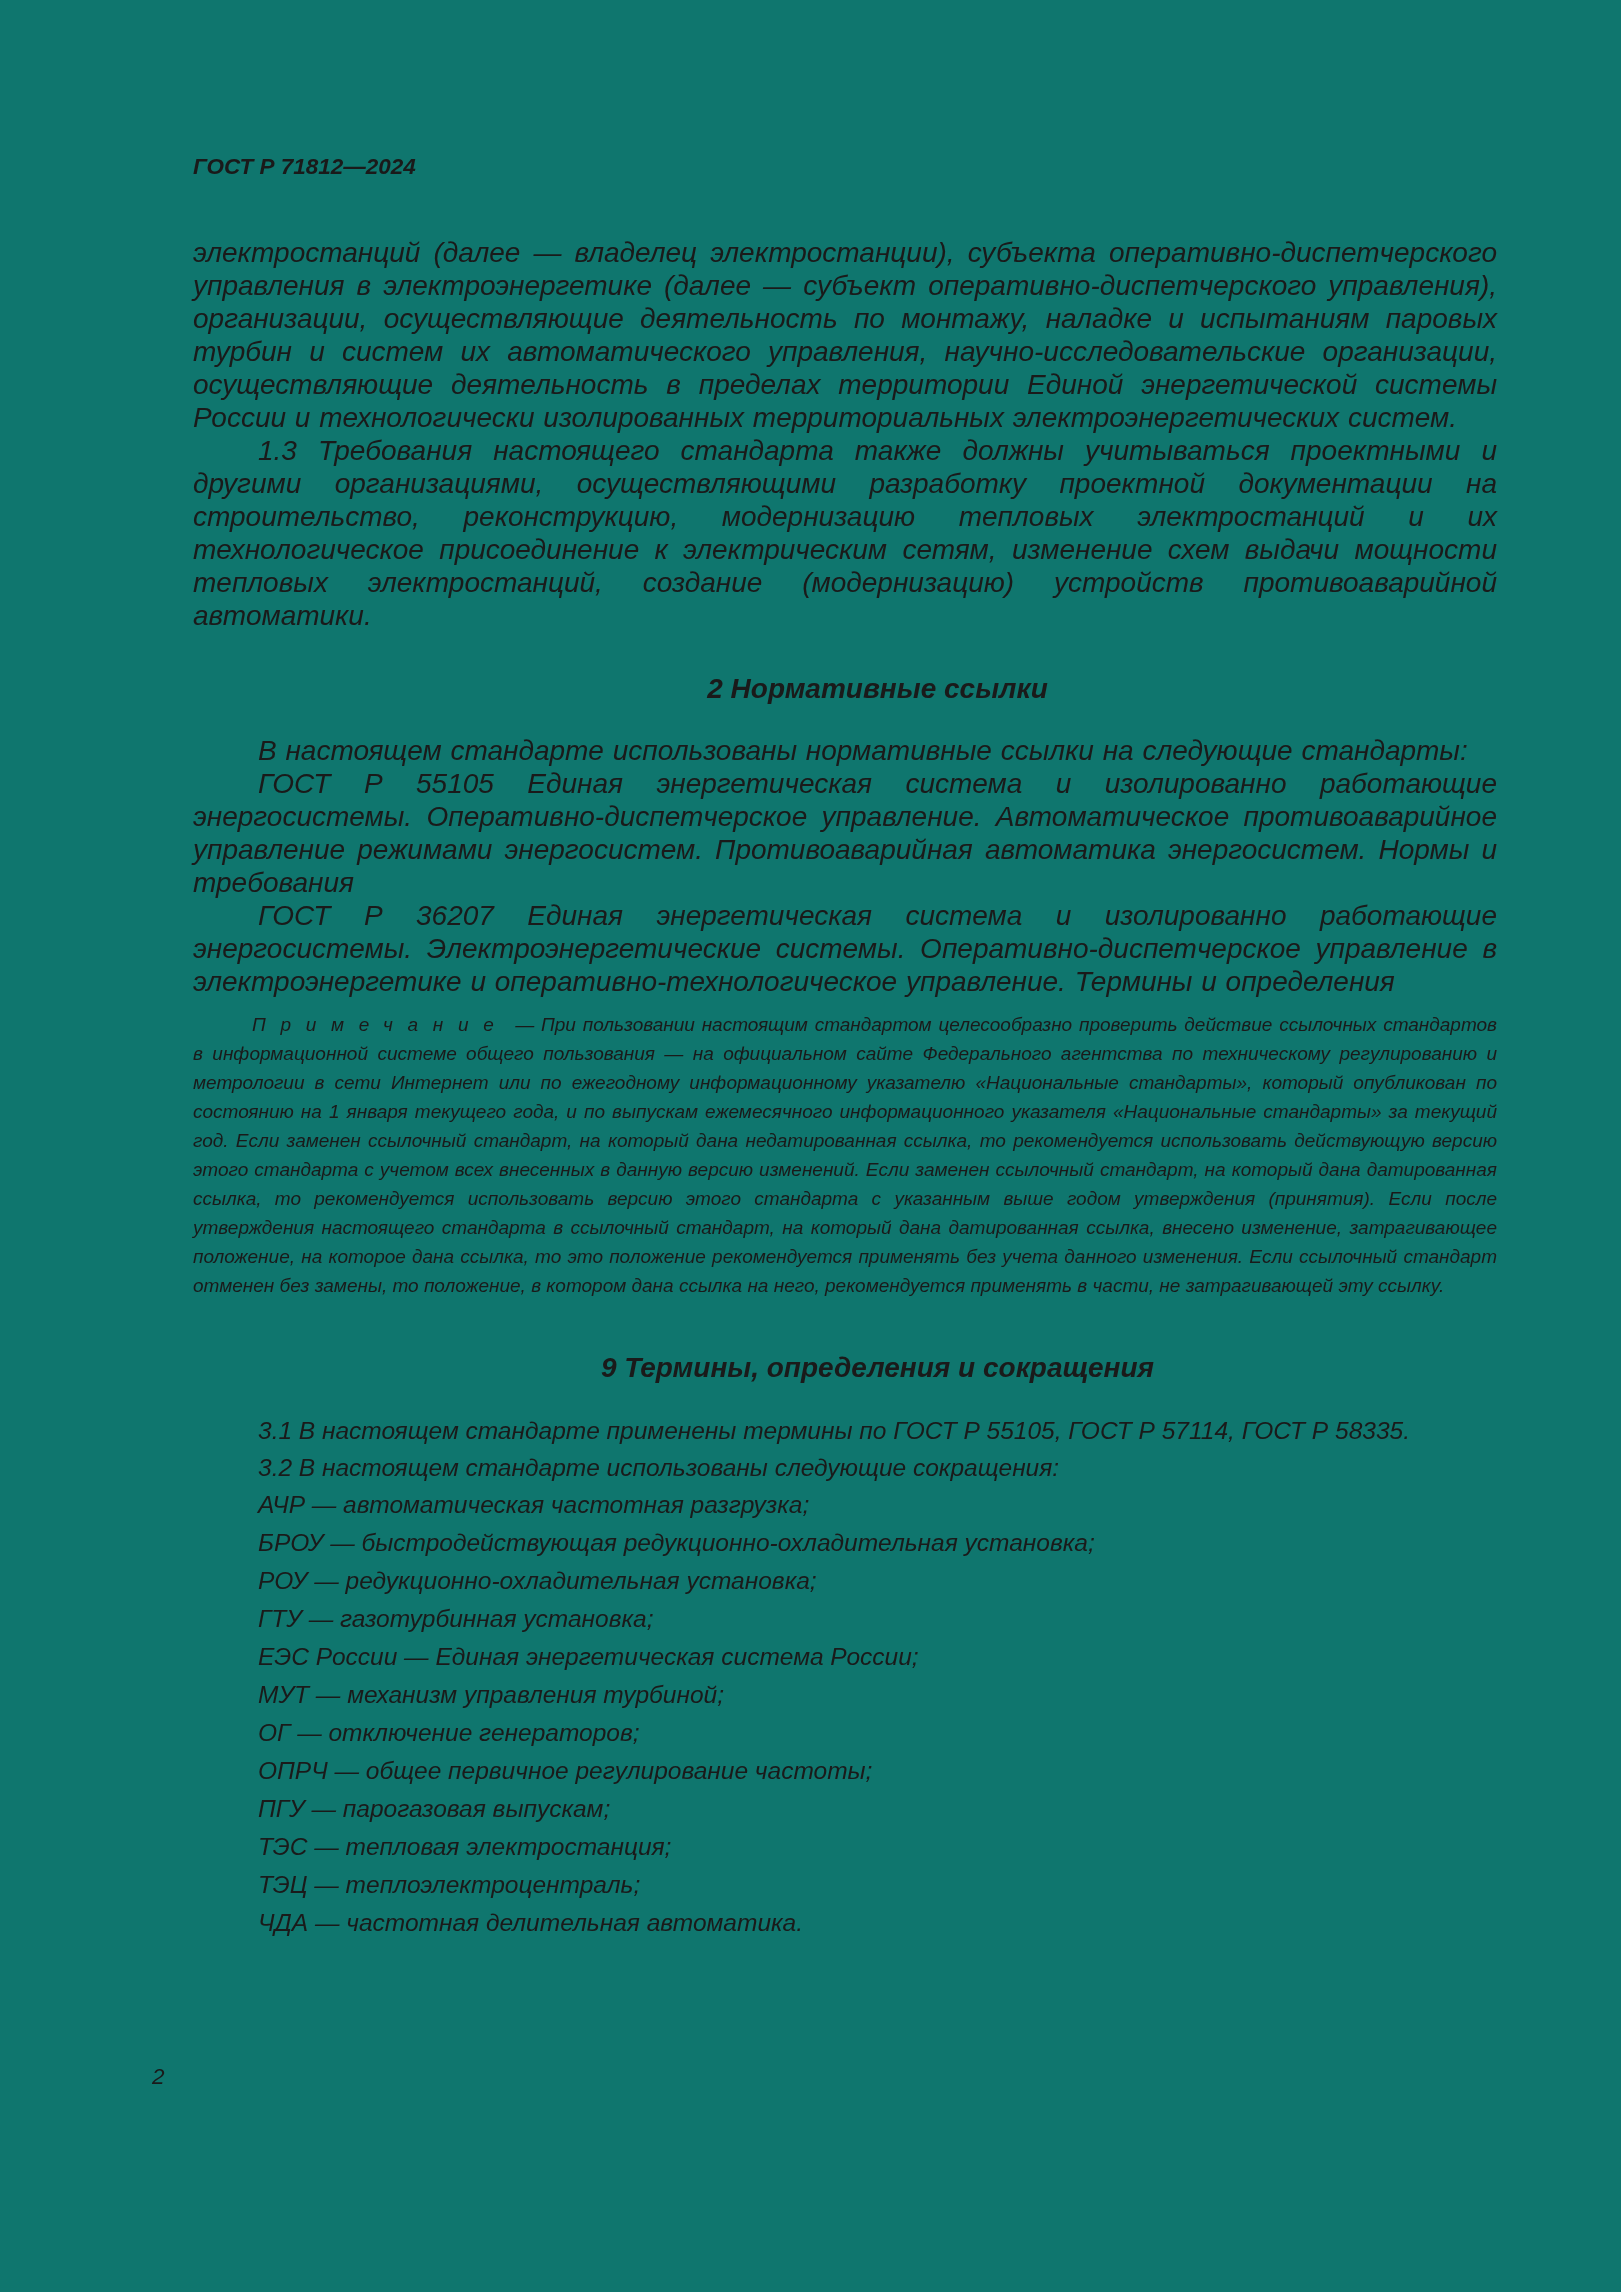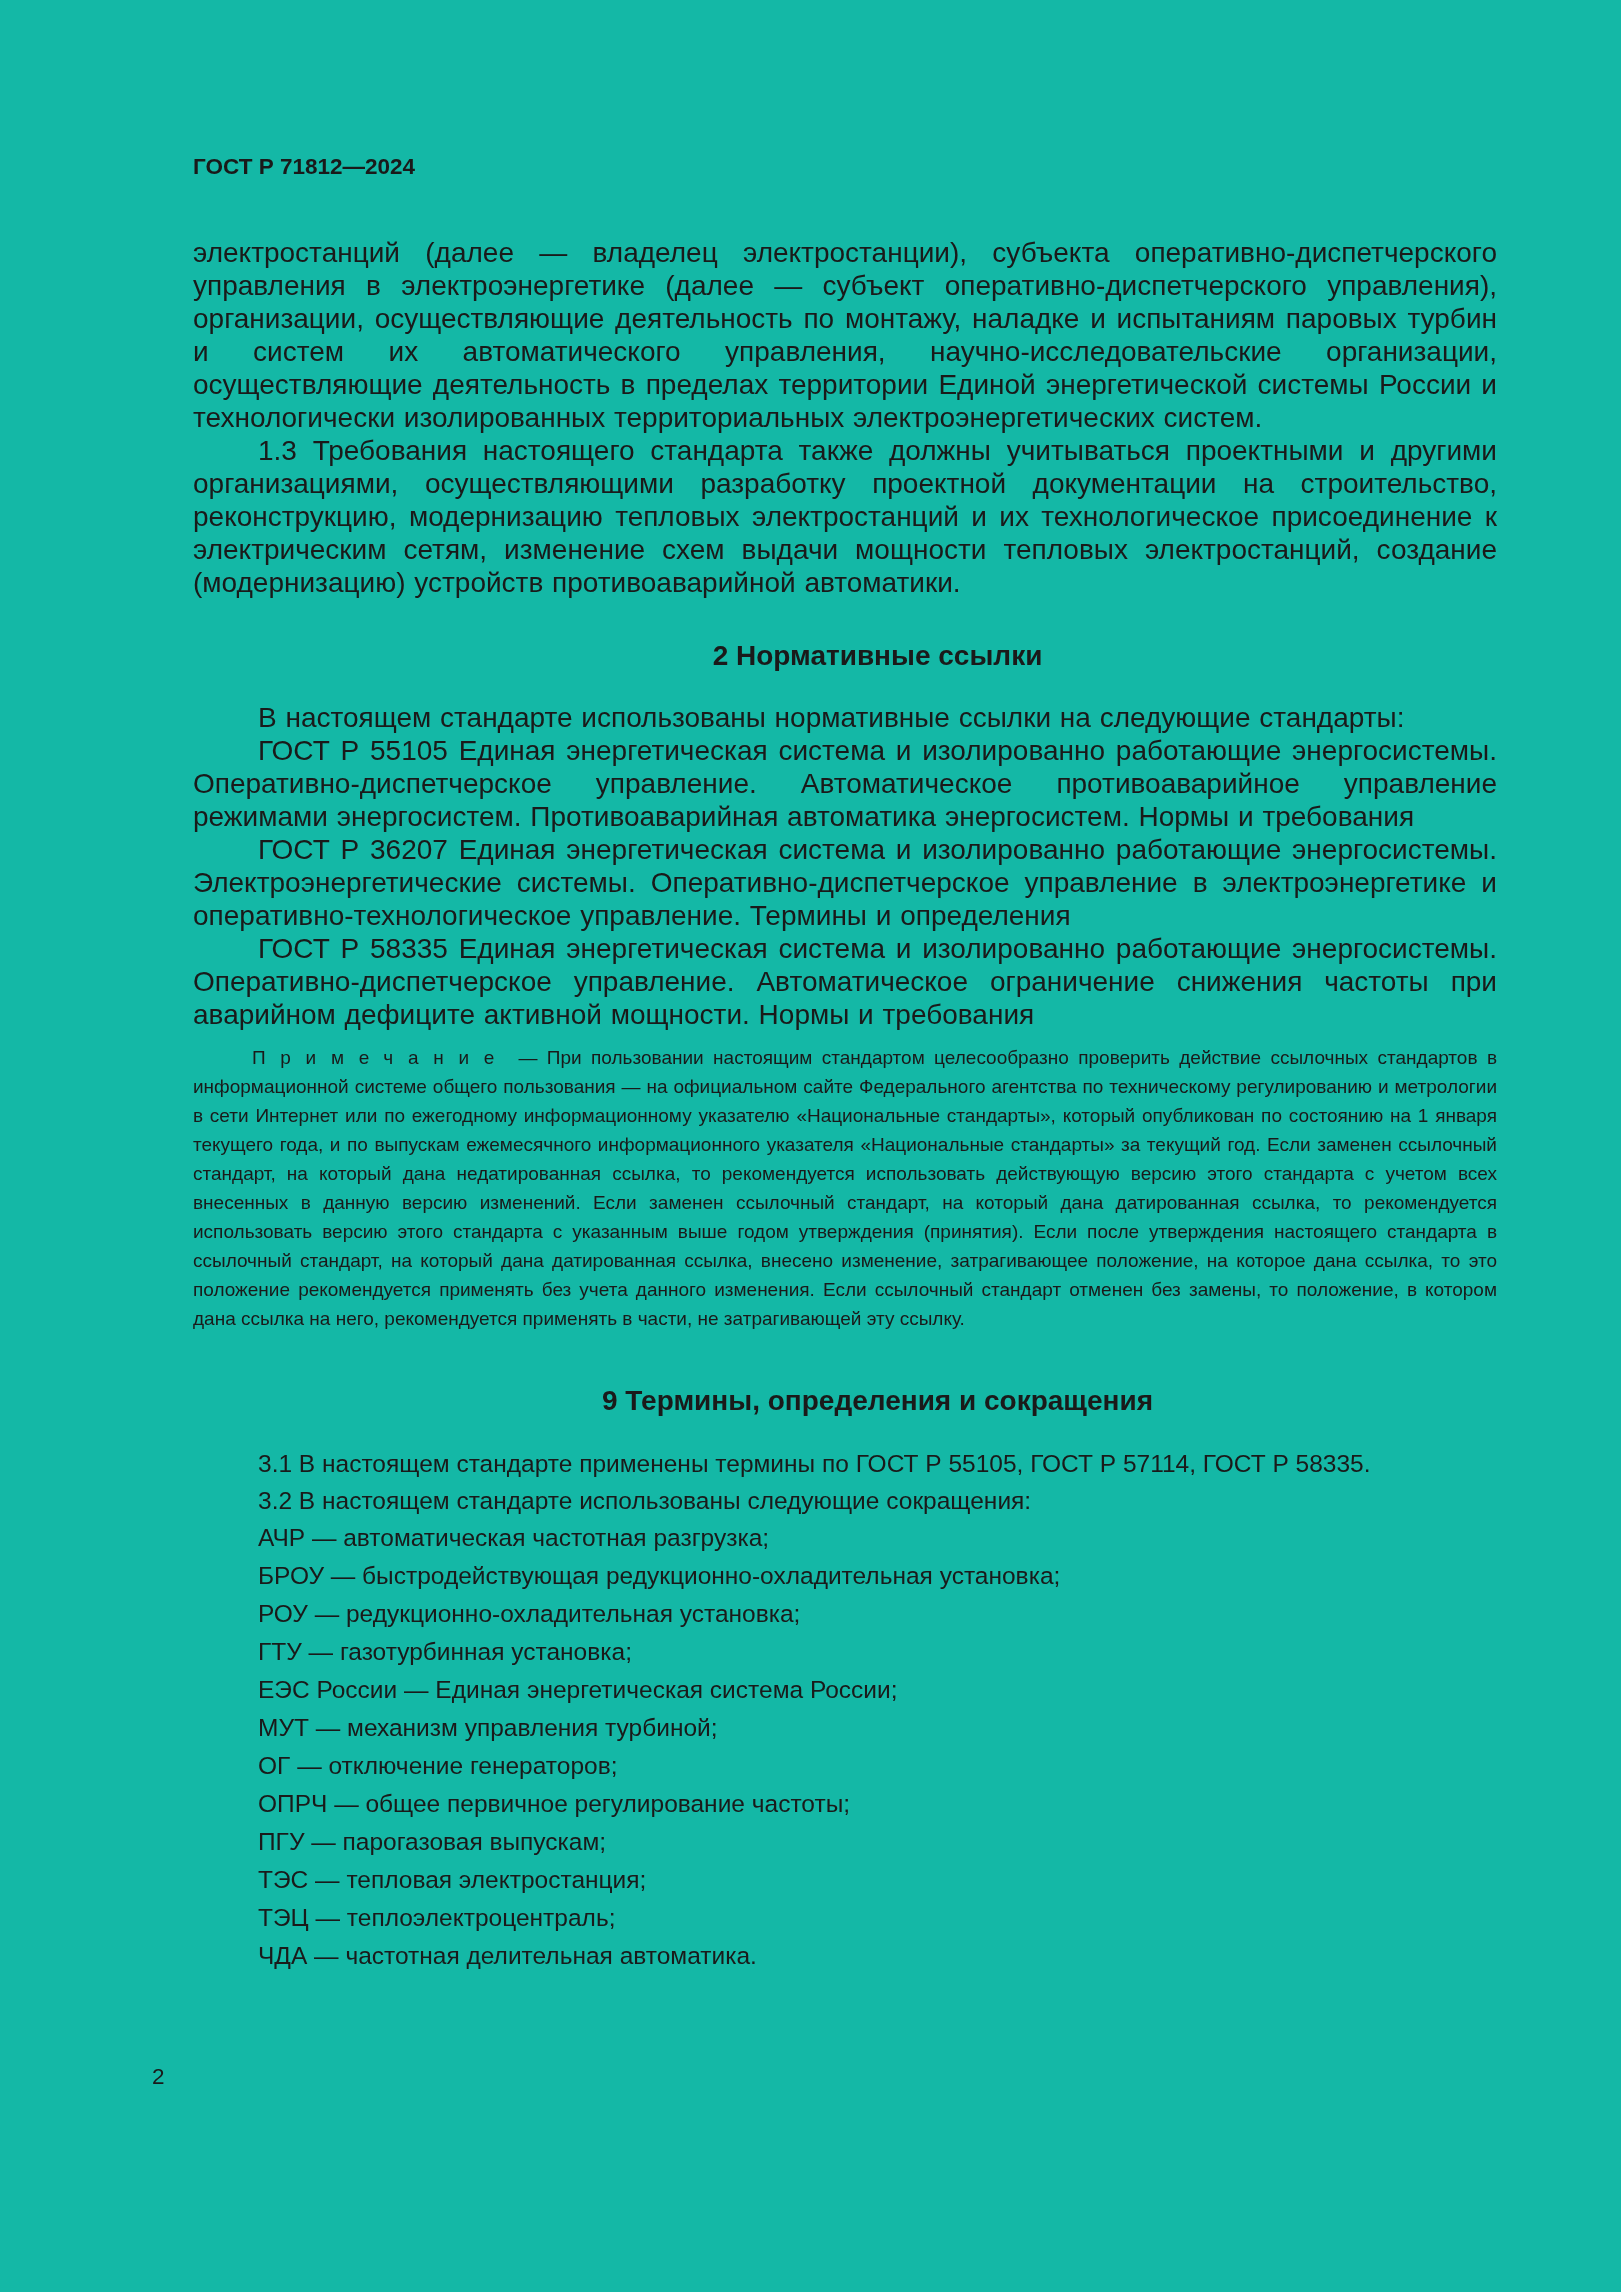--- a/index.html
+++ b/index.html
@@ -4,21 +4,21 @@
 <style>
   html, body { margin: 0; padding: 0; }
   body {
     width: 1621px; height: 2293px;
     background: #ffffff;
     font-family: "Liberation Sans", sans-serif;
     color: #1a1a1a;
     overflow: hidden;
     position: relative;
   }
-  .page { position: absolute; inset: 0; background: #14b8a6; }
+  .page { position: absolute; inset: 0; background: #0f766e; font-style: italic; }
   .content { position: absolute; left: 193px; top: 155px; width: 1304px; }
 
   .running-header { font-weight: bold; font-size: 22.5px; line-height: 23.5px; }
 
   p, .h { margin: 0; padding: 0; }
 
   .body-p {
     font-size: 28px; line-height: 33px;
     text-align: justify;
     hyphens: auto; -webkit-hyphens: auto;
@@ -68,21 +68,20 @@
     <p class="body-p indent">1.3 Требования настоящего стандарта также должны учитываться проектными и другими организациями, осуществляющими разработку проектной документации на строительство, реконструкцию, модернизацию тепловых электростанций и их технологическое присоединение к электрическим сетям, изменение схем выдачи мощности тепловых электростанций, создание (модернизацию) устройств противоаварийной автоматики.</p>
 
     <div class="h section-heading heading-2">2 Нормативные ссылки</div>
 
     <p class="body-p indent lead">В настоящем стандарте использованы нормативные ссылки на следующие стандарты:</p>
 
     <p class="body-p indent">ГОСТ Р 55105 Единая энергетическая система и изолированно работающие энергосистемы. Оперативно-диспетчерское управление. Автоматическое противоаварийное управление режимами энергосистем. Противоаварийная автоматика энергосистем. Нормы и требования</p>
 
     <p class="body-p indent">ГОСТ Р 36207 Единая энергетическая система и изолированно работающие энергосистемы. Электроэнергетические системы. Оперативно-диспетчерское управление в электроэнергетике и оперативно-технологическое управление. Термины и определения</p>
 
-    <p class="body-p indent">ГОСТ Р 58335 Единая энергетическая система и изолированно работающие энергосистемы. Оперативно-диспетчерское управление. Автоматическое ограничение снижения частоты при аварийном дефиците активной мощности. Нормы и требования</p>
 
     <p class="note"><span class="note-label">Примечание</span><span> — При пользовании настоящим стандартом целесообразно проверить действие ссылочных стандартов в информационной системе общего пользования — на официальном сайте Федерального агентства по техническому регулированию и метрологии в сети Интернет или по ежегодному информационному указателю «Национальные стандарты», который опубликован по состоянию на 1 января текущего года, и по выпускам ежемесячного информационного указателя «Национальные стандарты» за текущий год. Если заменен ссылочный стандарт, на который дана недатированная ссылка, то рекомендуется использовать действующую версию этого стандарта с учетом всех внесенных в данную версию изменений. Если заменен ссылочный стандарт, на который дана датированная ссылка, то рекомендуется использовать версию этого стандарта с указанным выше годом утверждения (принятия). Если после утверждения настоящего стандарта в ссылочный стандарт, на который дана датированная ссылка, внесено изменение, затрагивающее положение, на которое дана ссылка, то это положение рекомендуется применять без учета данного изменения. Если ссылочный стандарт отменен без замены, то положение, в котором дана ссылка на него, рекомендуется применять в части, не затрагивающей эту ссылку.</span></p>
 
     <div class="h section-heading heading-3">9 Термины, определения и сокращения</div>
 
     <p class="sec3-p p31">3.1 В настоящем стандарте применены термины по ГОСТ Р 55105, ГОСТ Р 57114, ГОСТ Р 58335.</p>
 
     <p class="sec3-p">3.2 В настоящем стандарте использованы следующие сокращения:</p>
 
     <p class="abbr-item">АЧР — автоматическая частотная разгрузка;</p>

